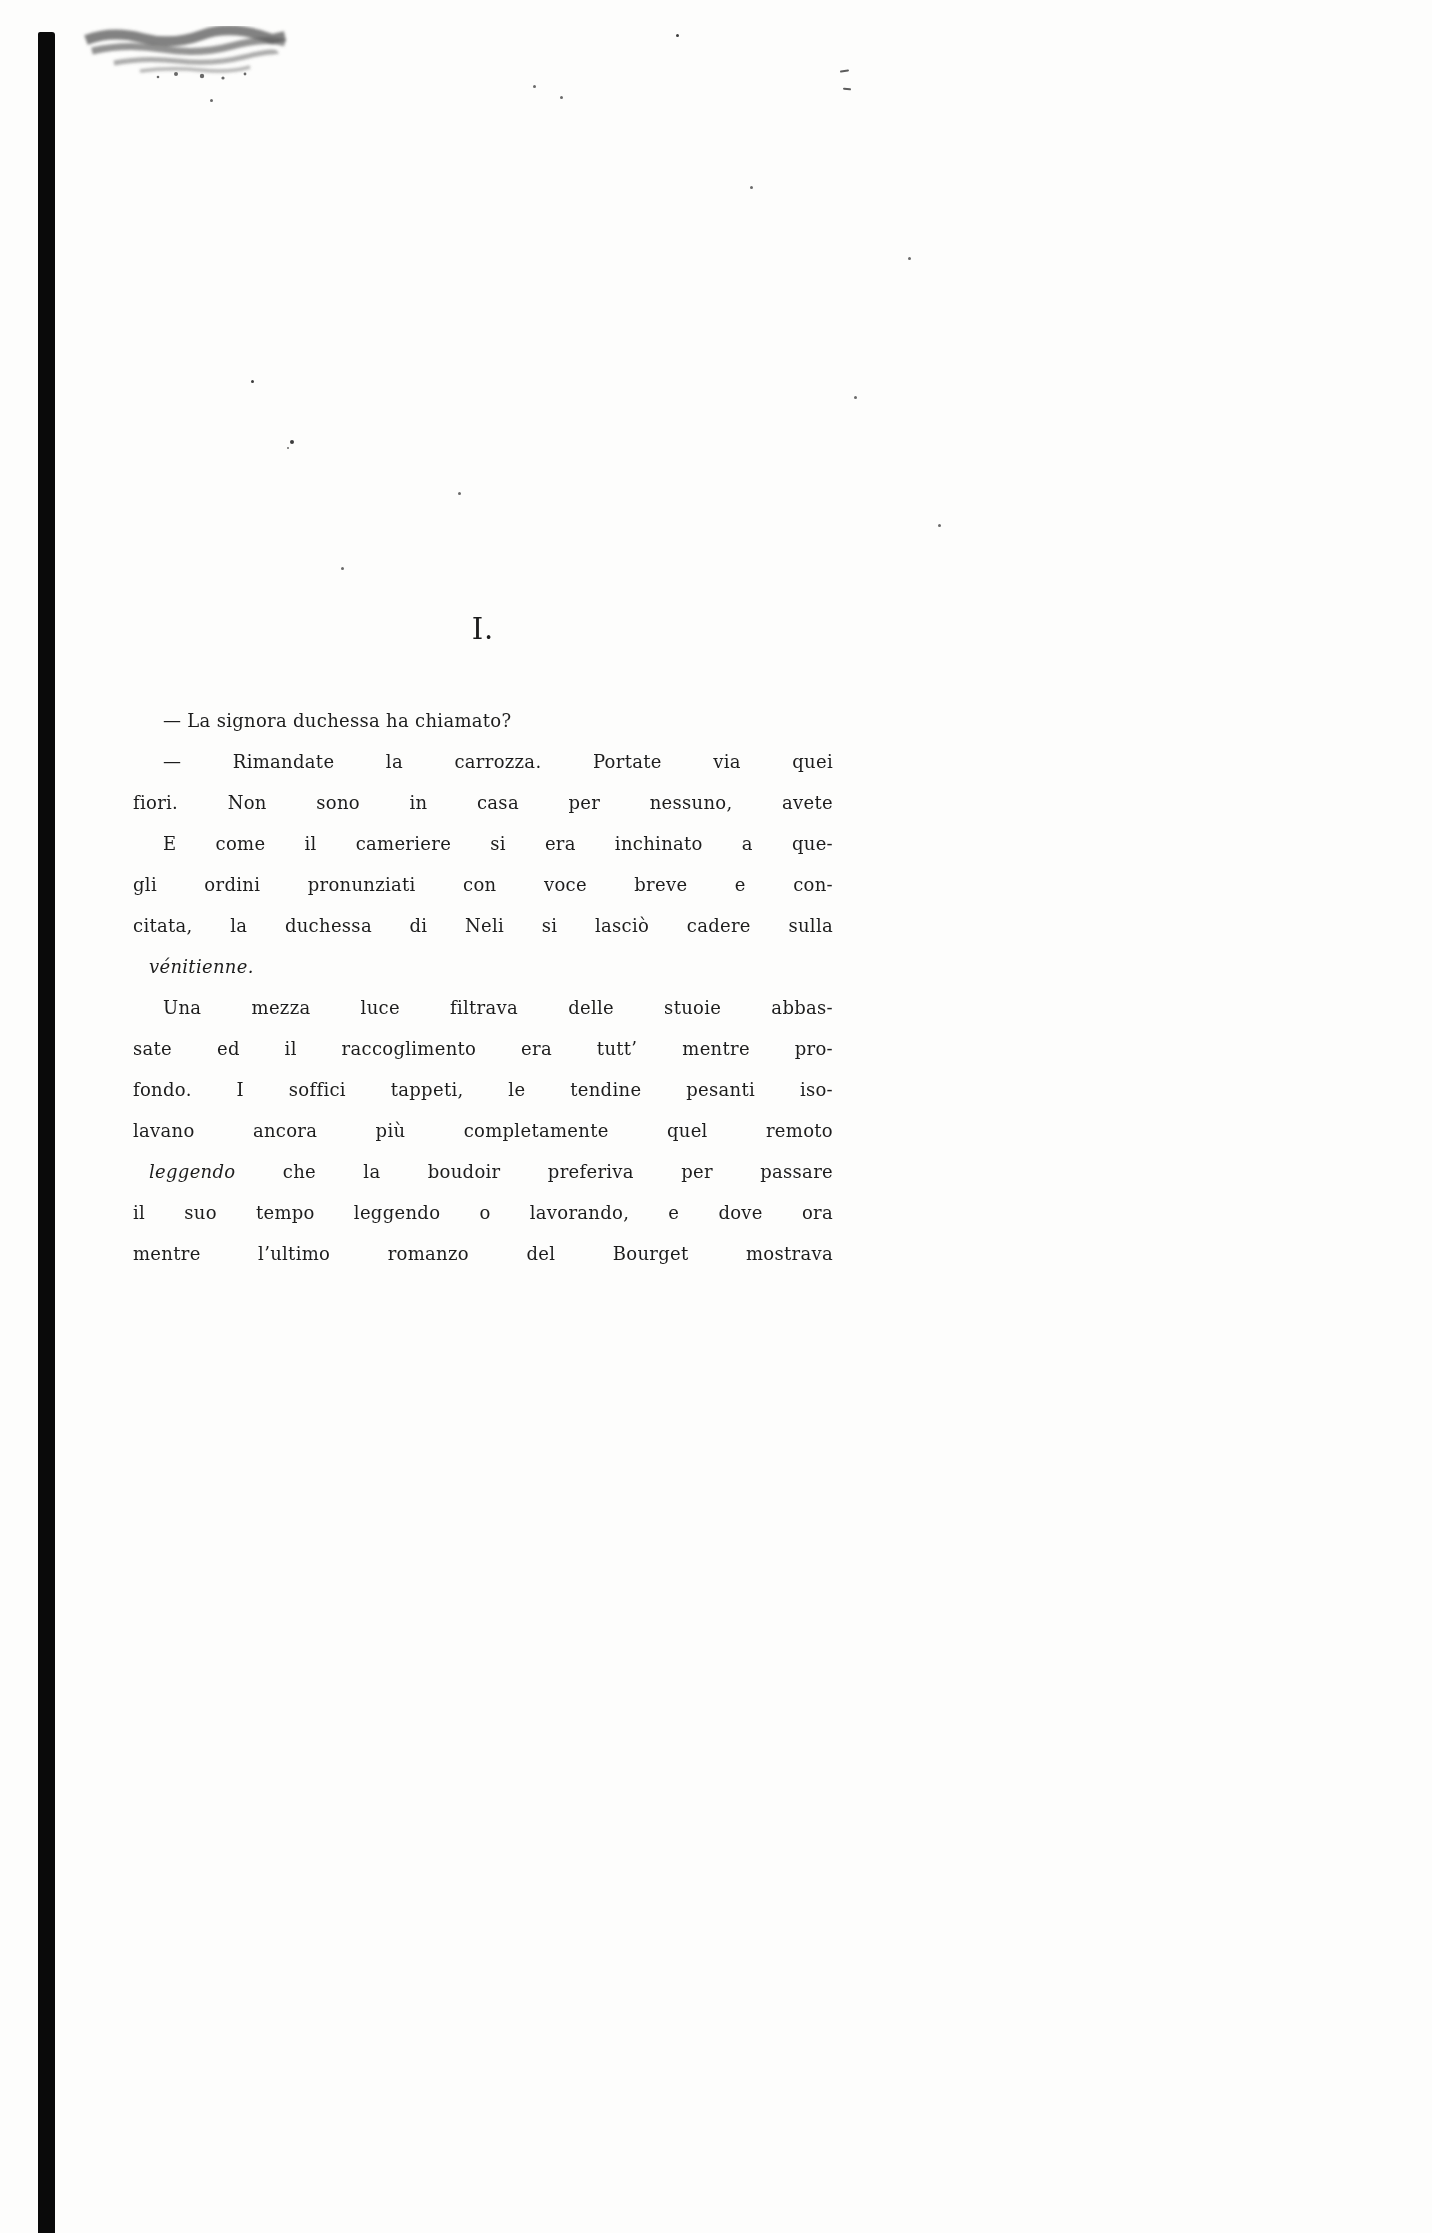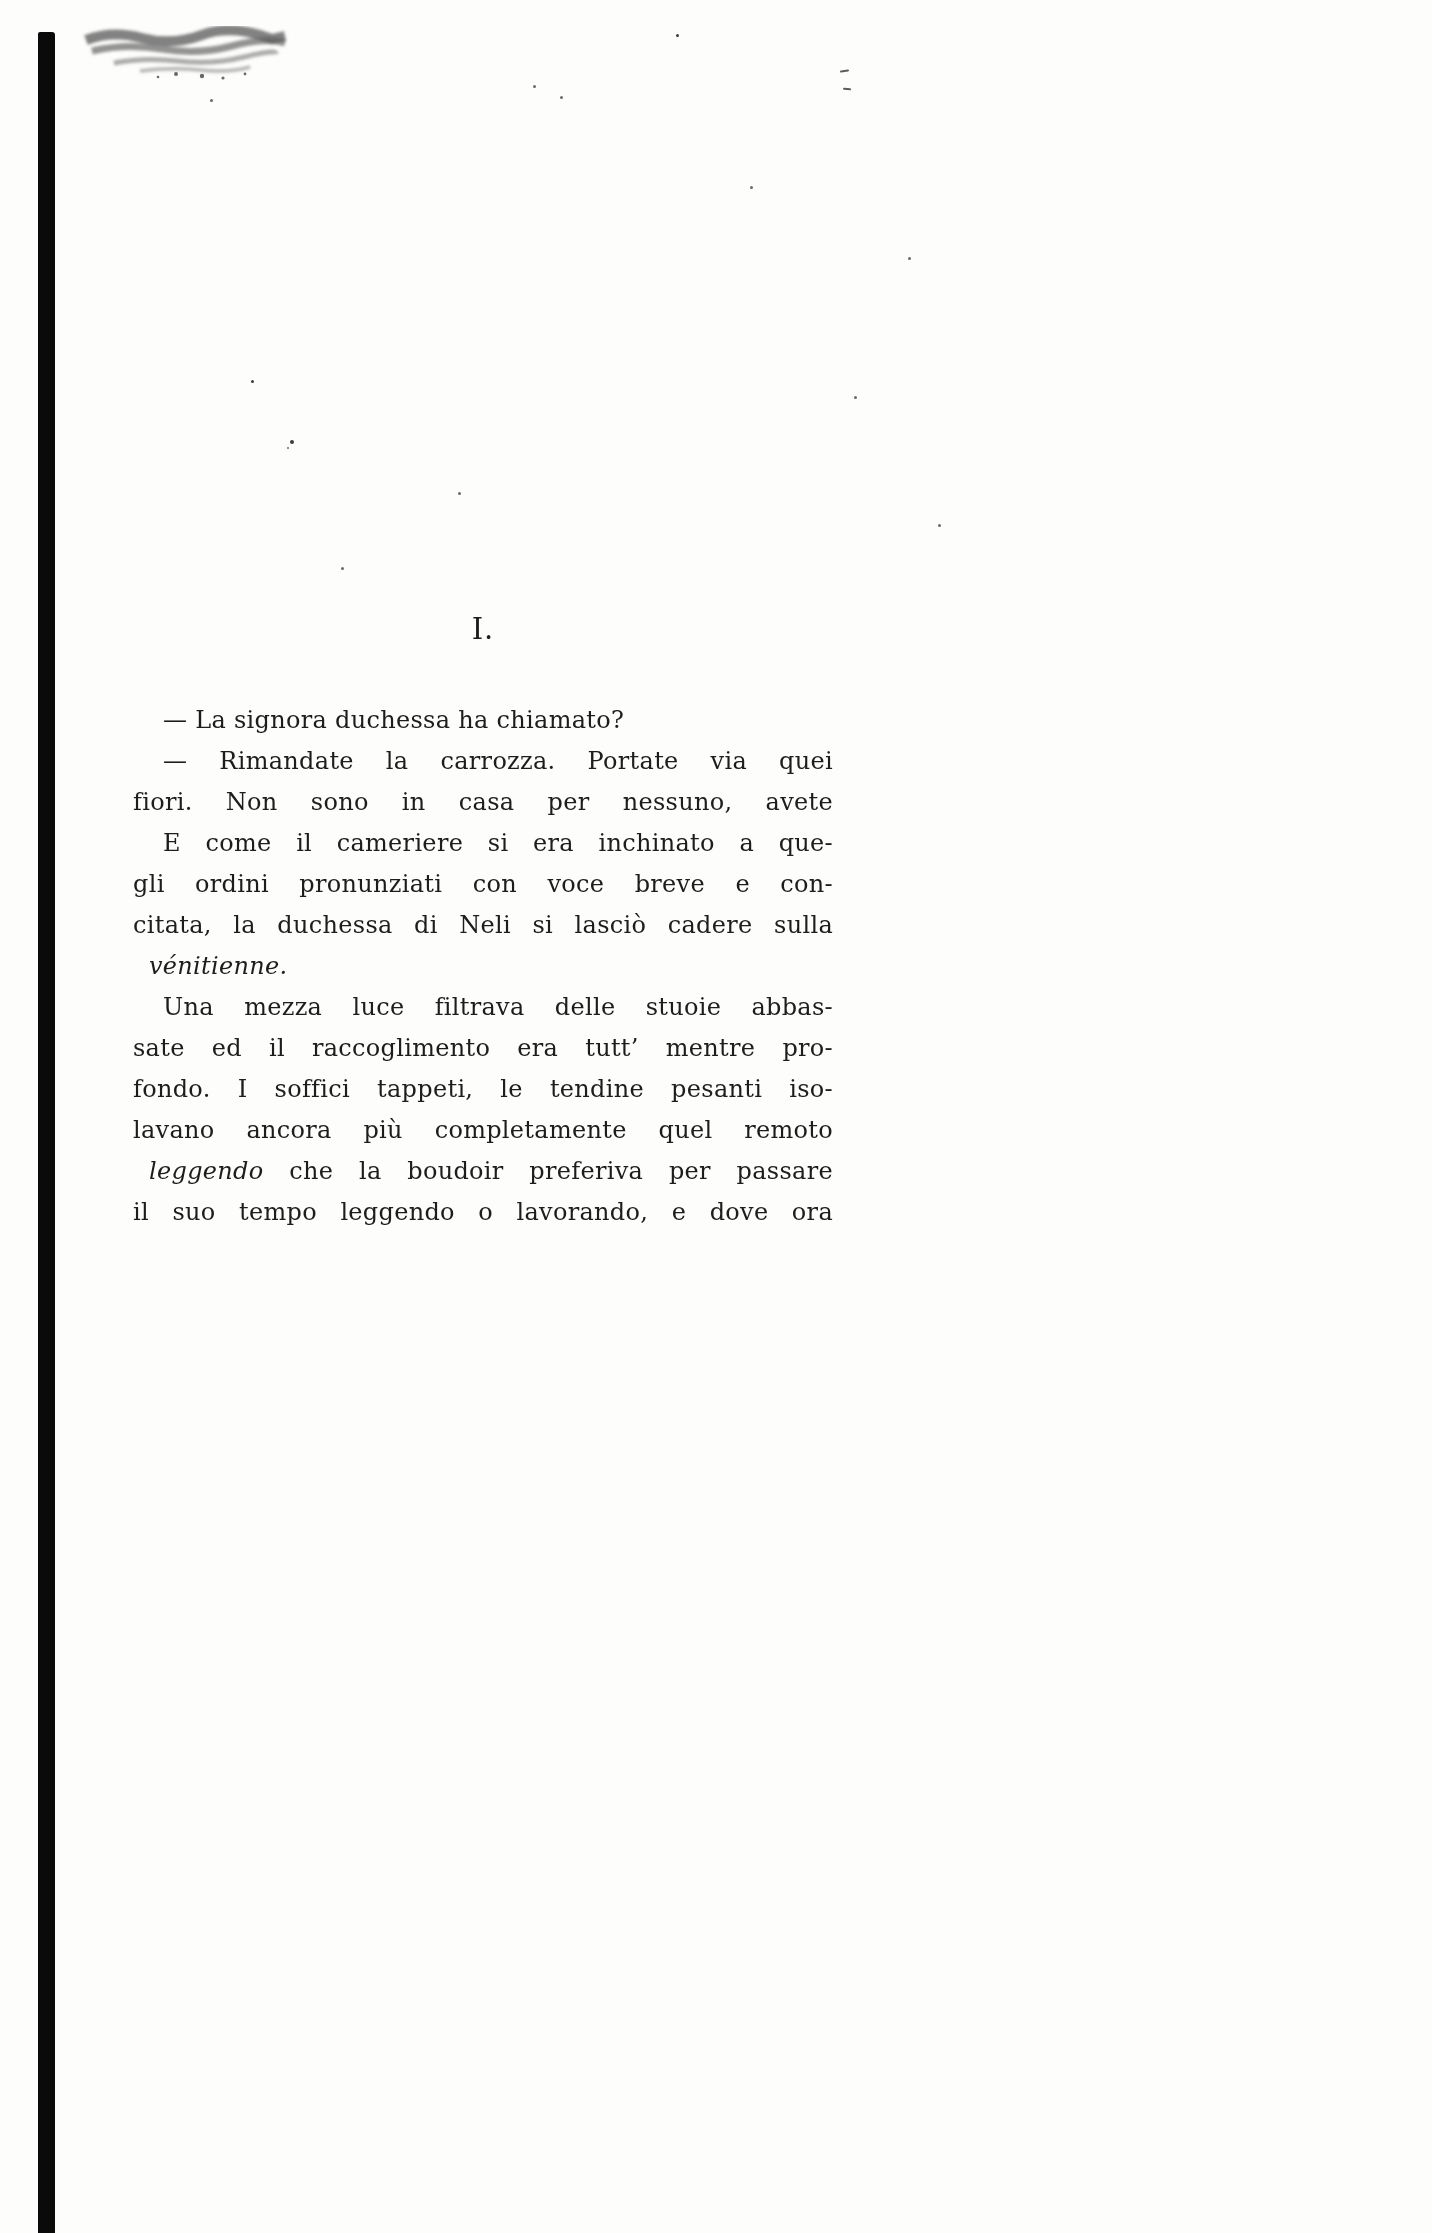--- a/index.html
+++ b/index.html
@@ -55,21 +55,21 @@
     font-size: 29px;
     color: #1d1d1d;
     letter-spacing: 1px;
   }
   
   .text-block {
     position: absolute;
     left: 133px;
     top: 700px;
     width: 700px;
-    font-size: 24px;
+    font-size: 18px;
     line-height: 41px;
     color: #1d1d1d;
     letter-spacing: 0.3px;
   }
   .text-block .line {
     height: 41px;
     white-space: pre;
   }
   .text-block .line.justify {
     white-space: normal;
@@ -140,15 +140,16 @@
       <div class="line indent justify"><span>E come il cameriere si era inchinato a que-</span></div>
       <div class="line justify"><span>gli ordini pronunziati con voce breve e con-</span></div>
       <div class="line justify"><span>citata, la duchessa di Neli si lasciò cadere sulla</span></div>
       <div class="line"><span class="italic">vénitienne.</span></div>
       <div class="line indent justify"><span>Una mezza luce filtrava delle stuoie abbas-</span></div>
       <div class="line justify"><span>sate ed il raccoglimento era tutt’ mentre pro-</span></div>
       <div class="line justify"><span>fondo. I soffici tappeti, le tendine pesanti iso-</span></div>
       <div class="line justify"><span>lavano ancora più completamente quel remoto</span></div>
       <div class="line justify"><span class="italic">leggendo</span><span> che la boudoir preferiva per passare</span></div>
       <div class="line justify"><span>il suo tempo leggendo o lavorando, e dove ora</span></div>
+      <div class="line justify"><span>mentre l’ultimo romanzo del Bourget mostrava</span></div>
     </div>
 
 </div>
 
 </body></html>

